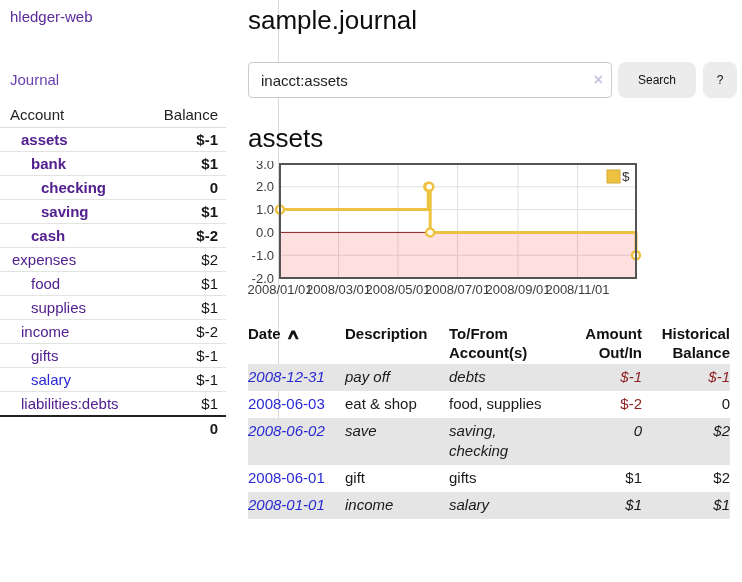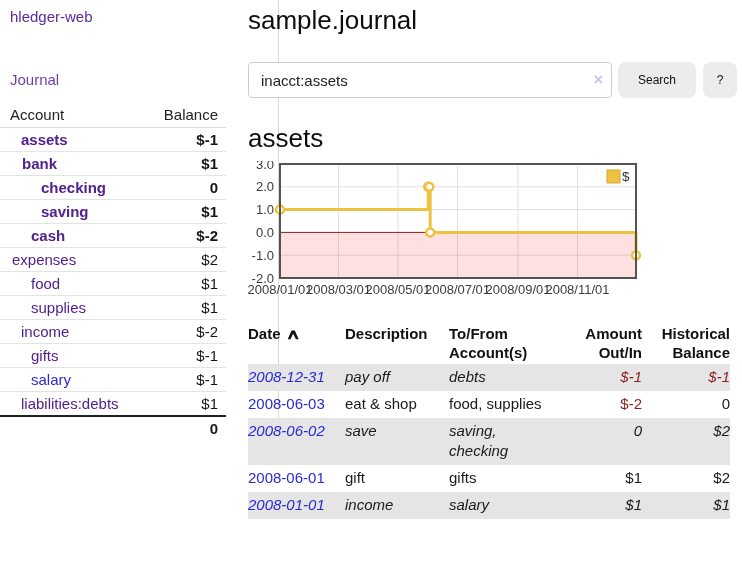--- a/index.html
+++ b/index.html
@@ -73,21 +73,21 @@
         <th>Account</th>
         <th class="bal-h">Balance</th>
       </tr>
     </thead>
     <tbody>
         <tr>
           <td style="padding-left: 21px;"><a class="b ">assets</a></td>
           <td class="bal b neg-strong">$-1</td>
         </tr>
         <tr>
-          <td style="padding-left: 22px;"><a class="b ">bank</a></td>
+          <td style="padding-left: 31px;"><a class="b ">bank</a></td>
           <td class="bal b">$1</td>
         </tr>
         <tr>
           <td style="padding-left: 41px;"><a class="b ">checking</a></td>
           <td class="bal b">0</td>
         </tr>
         <tr>
           <td style="padding-left: 41px;"><a class="b ">saving</a></td>
           <td class="bal b">$1</td>
         </tr>

